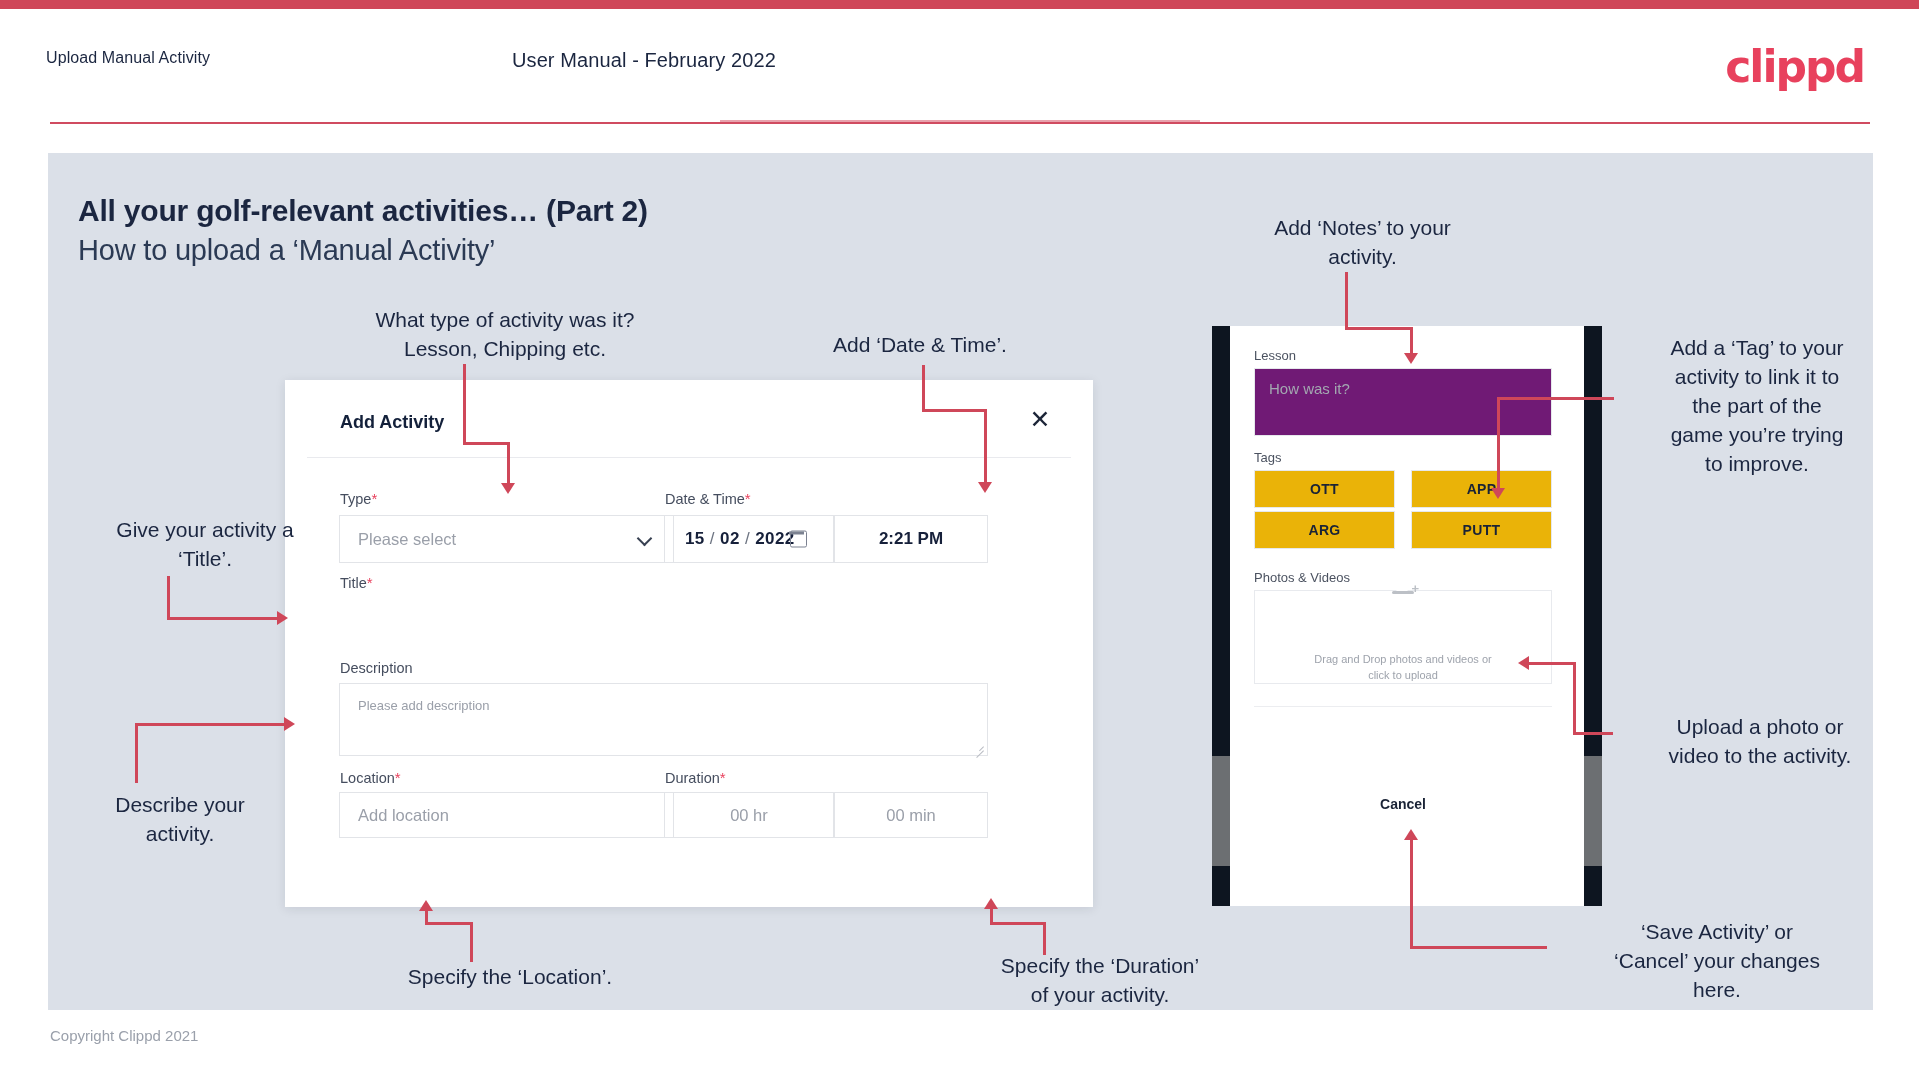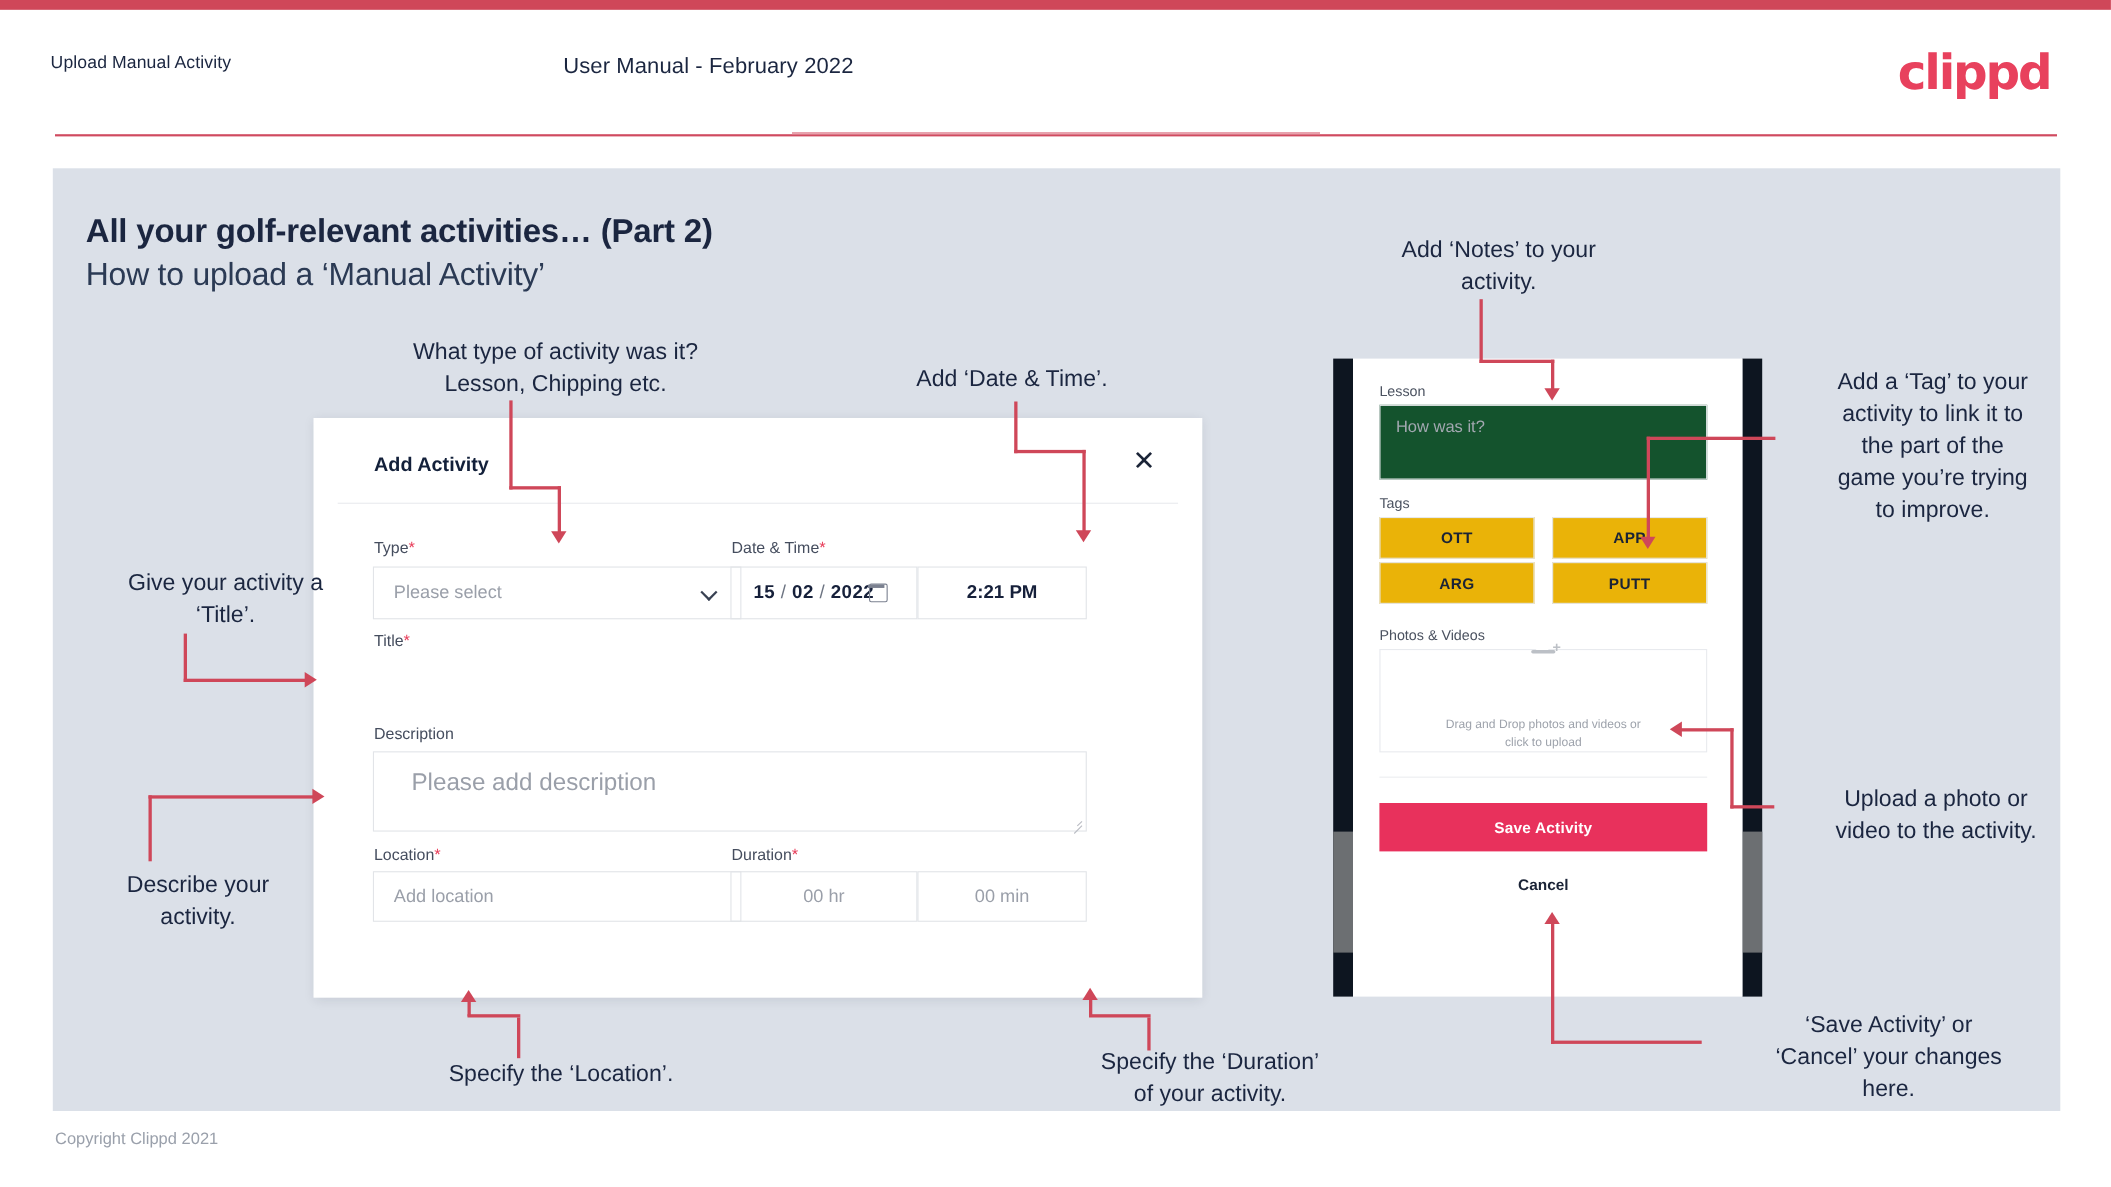--- a/index.html
+++ b/index.html
@@ -136,21 +136,21 @@
     display: flex; align-items: center; justify-content: center;
   }
   .time-txt { font-size: 17px; color: #16203a; font-weight: 700; }
 
   .textarea-box {
     position: absolute; border: 1px solid #e2e4e8; background: #fff;
     box-sizing: border-box;
   }
   .textarea-ph {
     position: absolute; left: 18px; top: 14px;
-    font-size: 22px; color: #9a9fa9; margin-left: 16px;
+    font-size: 13px; color: #9a9fa9;
   }
   .resize-grip {
     position: absolute; right: 3px; bottom: 3px; width: 10px; height: 10px;
   }
   .resize-grip:before, .resize-grip:after {
     content:""; position:absolute; right:0; background:#b9bcc3; height:1px;
   }
   .resize-grip:before { width: 10px; bottom: 1px; transform: rotate(-45deg); transform-origin: right bottom;}
   .resize-grip:after  { width: 6px; bottom: 1px; right: 0px; transform: rotate(-45deg); transform-origin: right bottom; top: 4px;}
 
@@ -175,21 +175,21 @@
   }
   .phone-screen {
     position: absolute; left: 18px; top: 0; width: 354px; height: 580px;
     background: #ffffff; overflow: hidden;
   }
   .p-label {
     position: absolute; font-size: 13px; color: #4b5260;
   }
   .p-input {
     position: absolute; border: 1px solid #e6e8ec; box-sizing: border-box;
-    background: #14532d;
+    background: #701a75;
   }
   .p-ph { position: absolute; left: 14px; top: 11px; font-size: 15px; color: #a3a8b1; }
   .tag-btn {
     position: absolute; border: 1px solid #e6e8ec; background: #eab308;
     box-sizing: border-box; display:flex; align-items:center; justify-content:center;
     font-size: 14px; font-weight: 700; color: #1a2336; letter-spacing: .3px;
   }
   .drop-zone {
     position: absolute; border: 1px solid #e8eaee; box-sizing: border-box;
     display:flex; flex-direction:column; align-items:center; justify-content:center;gap:48px;
@@ -340,21 +340,20 @@
     <div class="drop-zone" style="left:24px; top:264px; width:298px; height:94px;">
       <span class="img-ico"></span>
       <span class="drop-txt">
         <span>Drag and Drop photos and videos or</span><br>
         <span>click to upload</span>
       </span>
     </div>
 
     <div class="p-divider" style="left:24px; top:380px; width:298px;"></div>
 
-    <div class="save-btn" style="left:24px; top:404px; width:298px; height:44px;">Save Activity</div>
     <div class="cancel-btn" style="left:24px; top:470px; width:298px;">Cancel</div>
   </div>
 </div>
 
 <div class="callout" style="left:330px; top:305px; width:350px;">
   <span style="white-space: pre-line;">What type of activity was it?
 Lesson, Chipping etc.</span>
 </div>
 <div class="arrow">
   <div class="seg" style="left:463px; top:364px; width:3px; height:81px;"></div>

